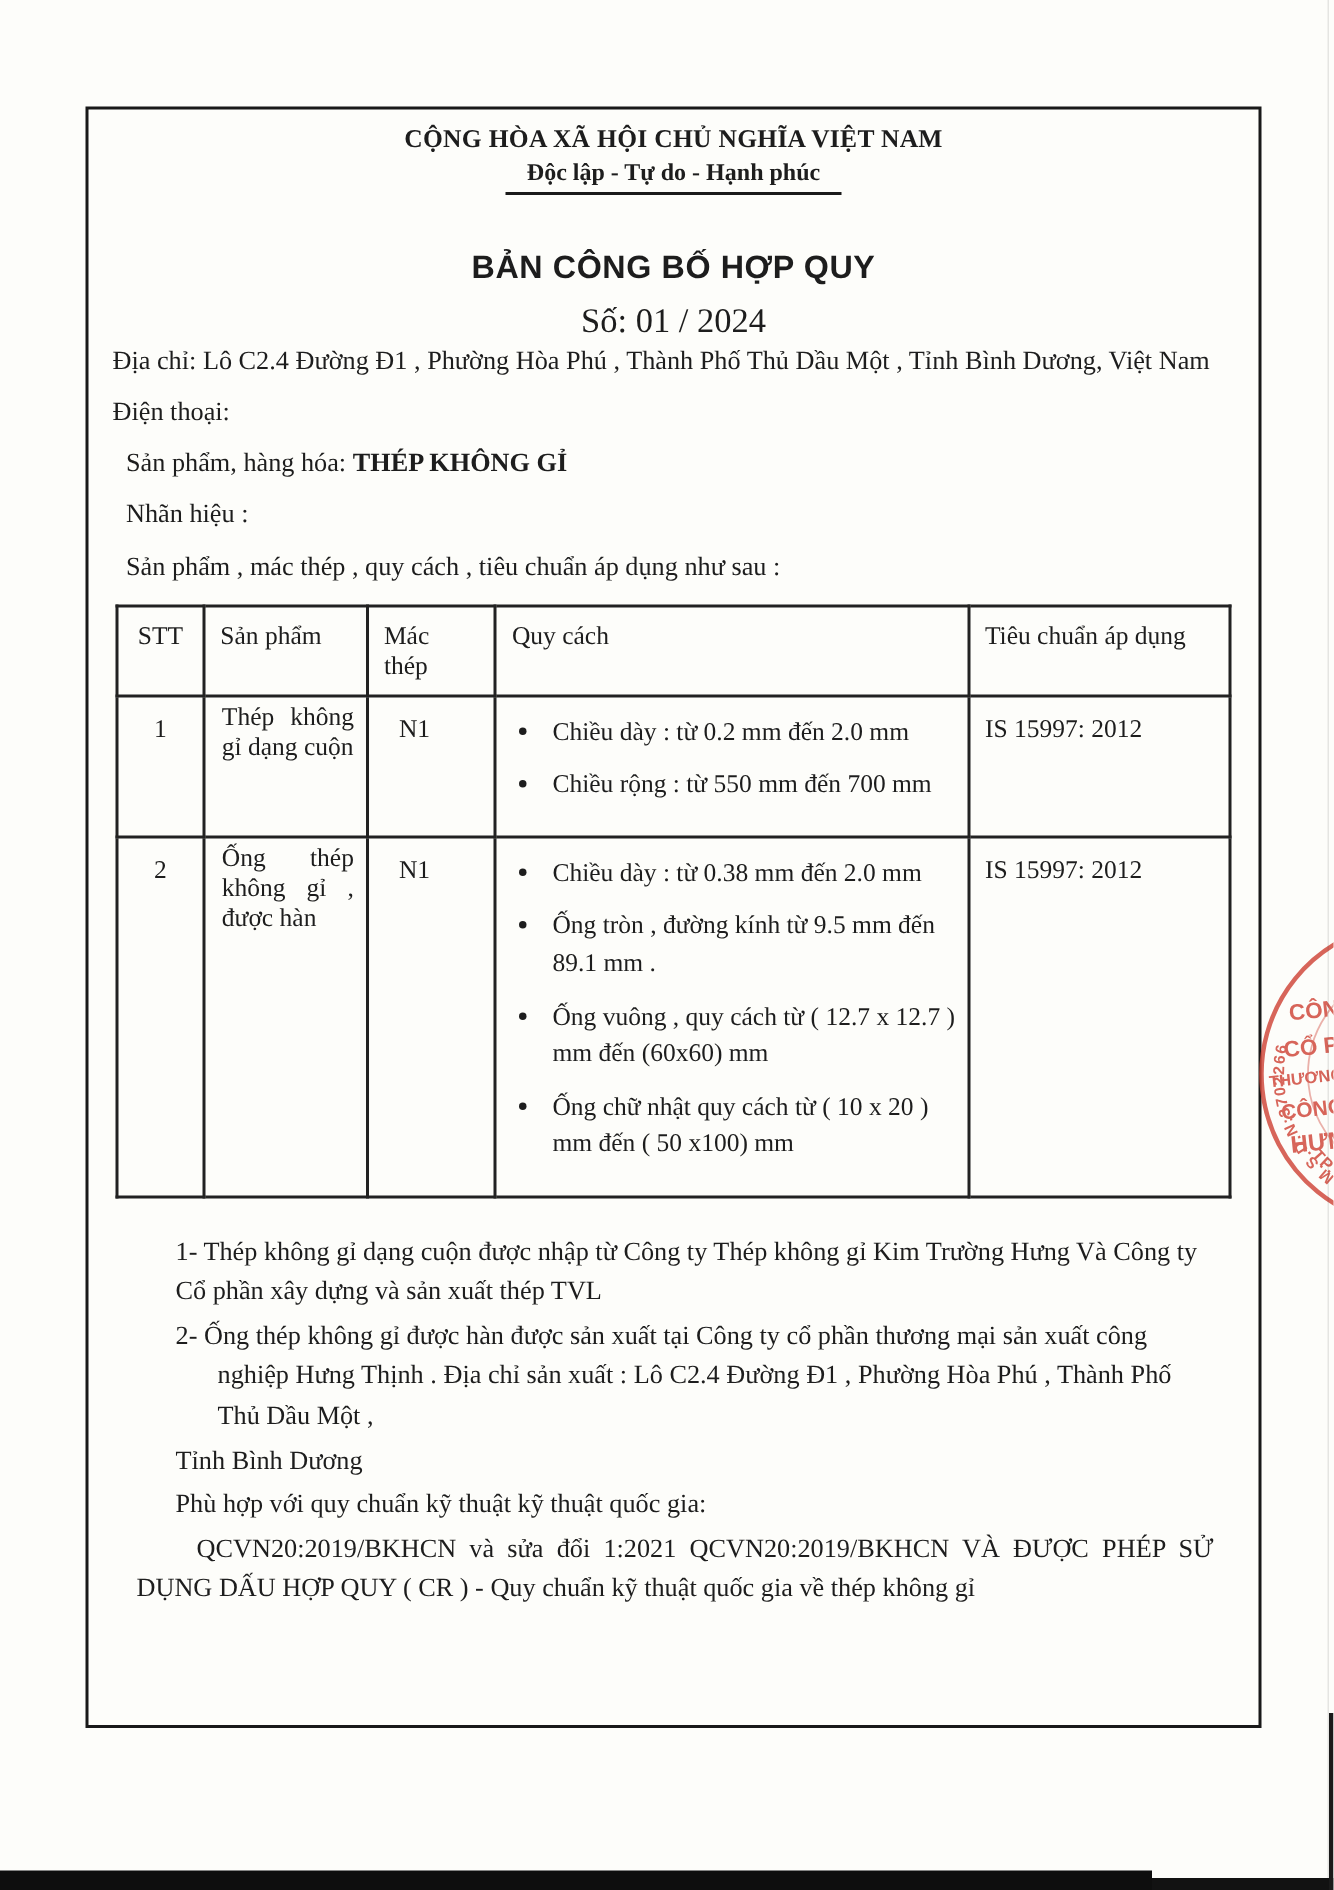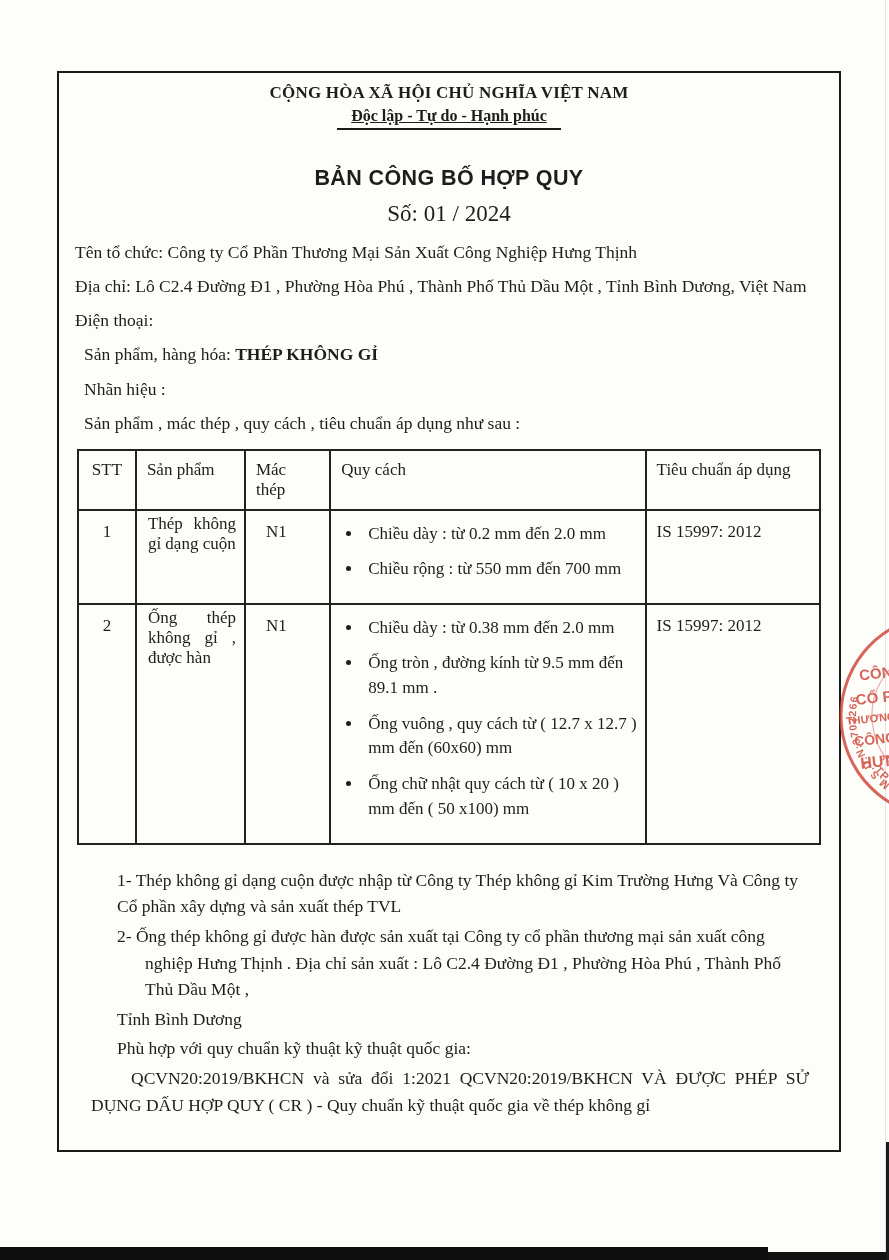--- a/index.html
+++ b/index.html
@@ -10,21 +10,21 @@
   }
   .frame{
     position:absolute;left:57px;top:71px;width:784px;height:1081px;
     border:2px solid #191919;box-sizing:border-box;
   }
   .content{padding:10px 16px 0 16px;}
 
   .nat-title{text-align:center;font-weight:bold;font-size:17px;letter-spacing:.2px;}
   .nat-motto-wrap{text-align:center;margin-top:4px;}
   .nat-motto{display:inline-block;font-weight:bold;font-size:16px;
-    border-bottom:2px solid #1a1a1a;padding:0 14px 3px 14px;text-decoration:underline;}
+    border-bottom:2px solid #1a1a1a;padding:0 14px 3px 14px;}
 
   .doc-title{text-align:center;font-family:"Liberation Sans", sans-serif;
     font-weight:bold;font-size:21.5px;margin-top:36px;letter-spacing:.4px;}
   .doc-number{text-align:center;font-size:23px;margin-top:10px;}
 
   p.info{font-size:17.5px;line-height:1.55;margin:0 0 7px 0;}
   p.first{margin-top:12px;}
   .indent{padding-left:9px;}
   .bold{font-weight:bold;}
 
@@ -71,21 +71,20 @@
       <div class="nat-header">
         <div class="nat-title">CỘNG HÒA XÃ HỘI CHỦ NGHĨA VIỆT NAM</div>
         <div class="nat-motto-wrap">
           <span class="nat-motto">Độc lập - Tự do - Hạnh phúc</span>
         </div>
       </div>
 
       <div class="doc-title">BẢN CÔNG BỐ HỢP QUY</div>
       <div class="doc-number">Số: 01 / 2024</div>
 
-      <p class="info first">Tên tổ chức: Công ty Cổ Phần Thương Mại Sản Xuất Công Nghiệp Hưng Thịnh</p>
       <p class="info">Địa chỉ: Lô C2.4 Đường Đ1 , Phường Hòa Phú , Thành Phố Thủ Dầu Một , Tỉnh Bình Dương, Việt Nam</p>
       <p class="info">Điện thoại:</p>
       <p class="info indent"><span>Sản phẩm, hàng hóa: </span><span class="bold">THÉP KHÔNG GỈ</span></p>
       <p class="info indent">Nhãn hiệu :</p>
       <p class="info indent">Sản phẩm , mác thép , quy cách , tiêu chuẩn áp dụng như sau :</p>
 
       <table class="spec">
         <colgroup>
           <col style="width:7.8%">
             <col style="width:14.7%">

